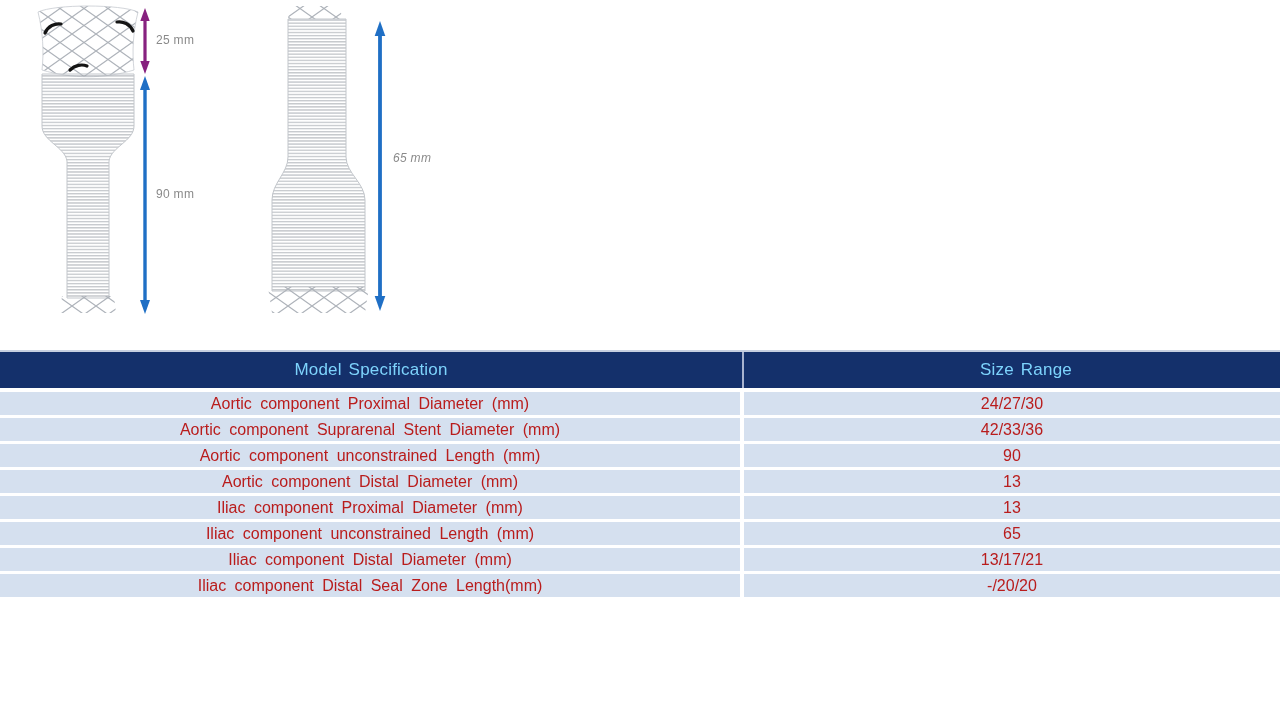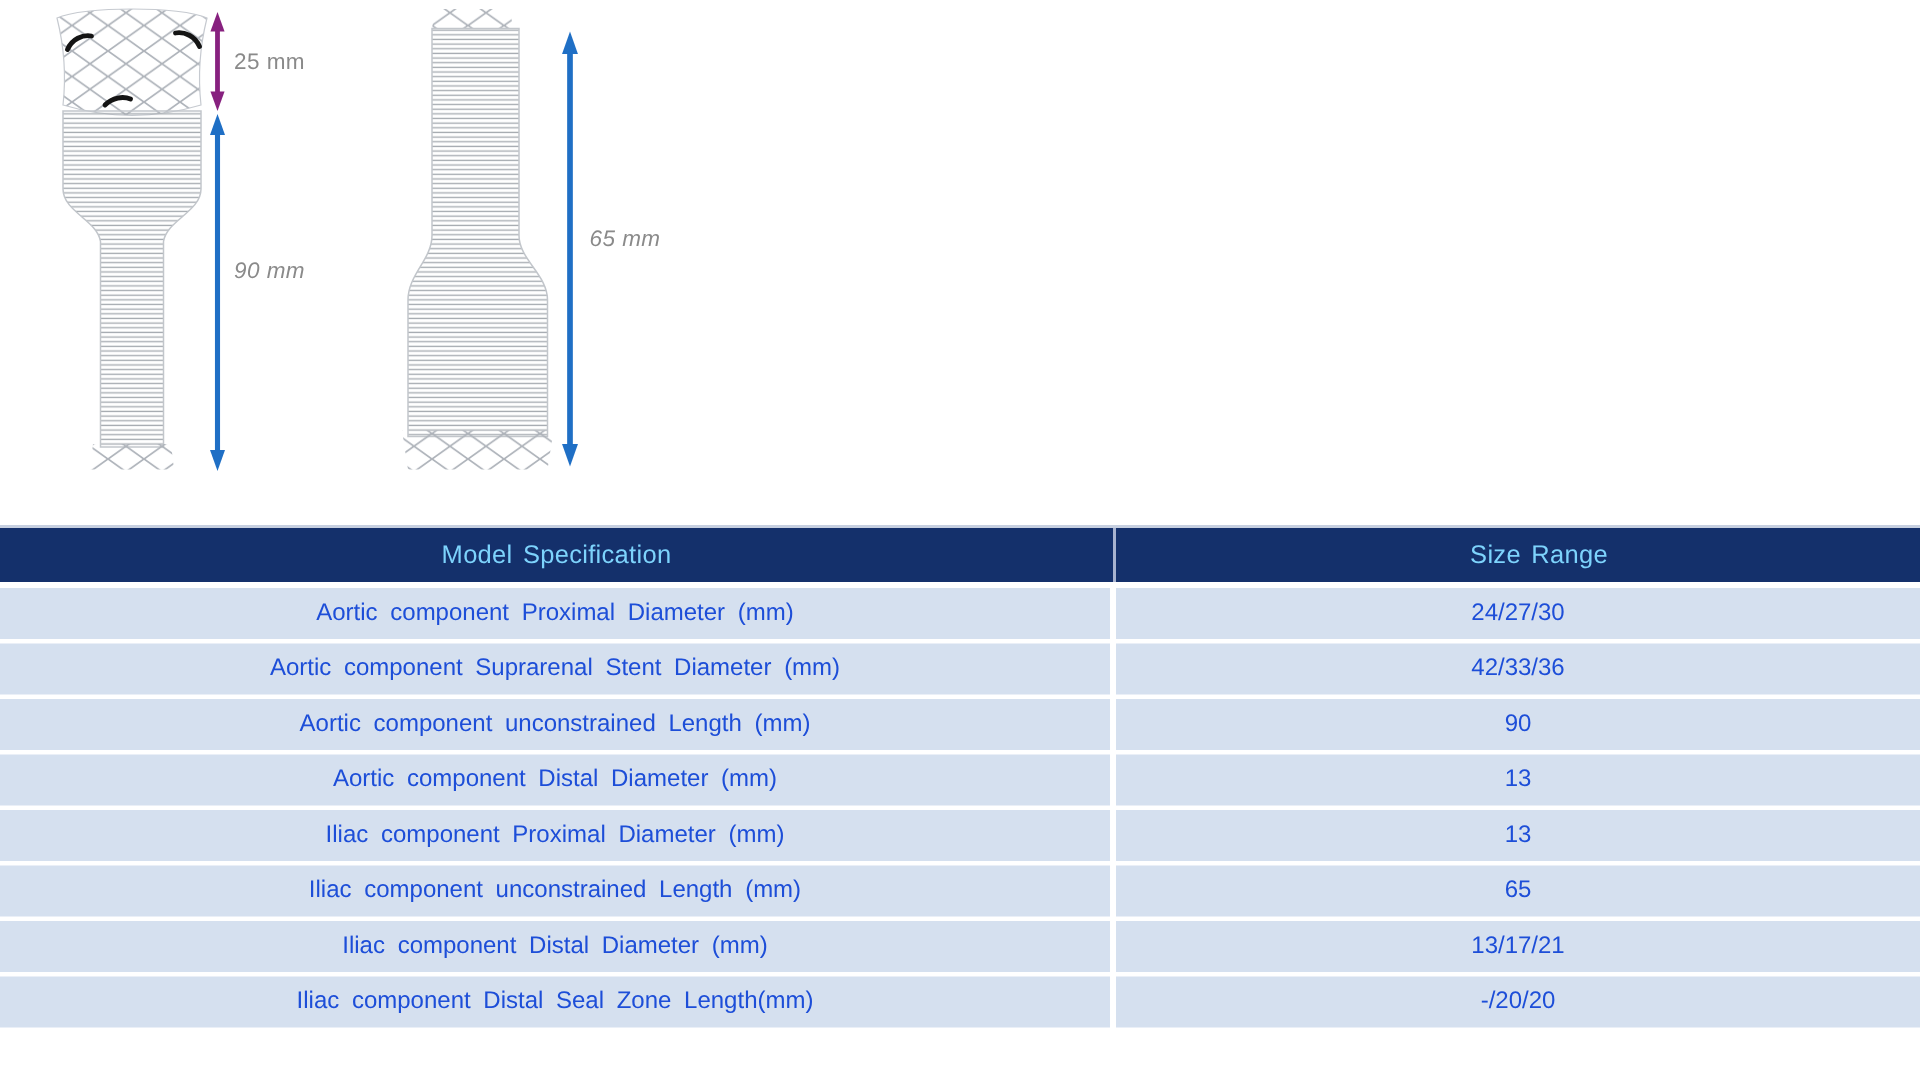--- a/index.html
+++ b/index.html
@@ -9,49 +9,49 @@
     background:#ffffff;
     font-family:"Liberation Sans", sans-serif;
     overflow:hidden;
   }
 
   
   .figure{position:absolute;left:0;top:0;width:450px;height:345px;}
   .figure svg{display:block;}
   .dim-label{
     position:absolute;
-    font-size:15px;
+    font-size:12px;
     color:#8A8A8A;
     letter-spacing:.3px;
     white-space:nowrap;
   }
   .lbl-25{left:156px;top:33px;}
-  .lbl-90{left:156px;top:172px;font-style:italic;}
+  .lbl-90{left:156px;top:187px;}
   .lbl-65{left:393px;top:151px;font-style:italic;}
 
   
   .spec-table{
     position:absolute;left:0;top:350px;width:1280px;
     border-top:2px solid #C6CFE0;
   }
   .thead{display:flex;height:36px;}
   .hc{
     background:#14306B;color:#7dd3fc;
     display:flex;align-items:center;justify-content:center;
     font-size:17px;letter-spacing:.2px;word-spacing:2px;
   }
   .hc1{width:742px;}
   .hdiv{width:2px;background:#A8B3CF;}
   .hc2{flex:1;padding-left:28px;}
   .trow{display:flex;margin-top:3px;}
   .trow:first-child{margin-top:4px;}
   .cell{
-    background:#D5E0EF;height:34px;
+    background:#D5E0EF;height:23px;
     display:flex;align-items:center;justify-content:center;
-    font-size:16px;color:#1d4ed8;
+    font-size:16px;color:#b91c1c;
   }
   .c1{width:740px;word-spacing:4px;}
   .cgap{width:4px;background:#ffffff;}
   .c2{flex:1;text-align:center;}
 </style>
 </head>
 <body>
 
 <div class="canvas">
 

